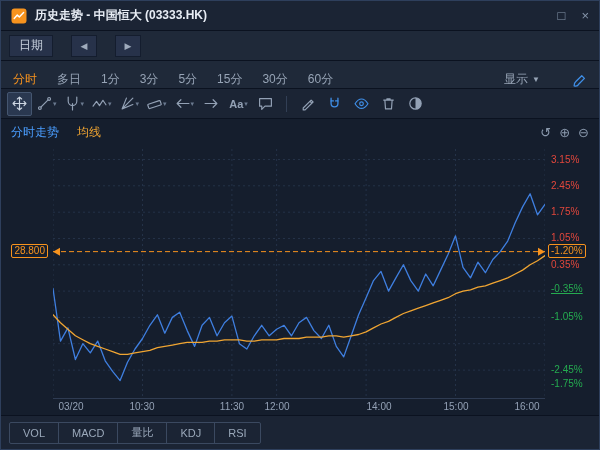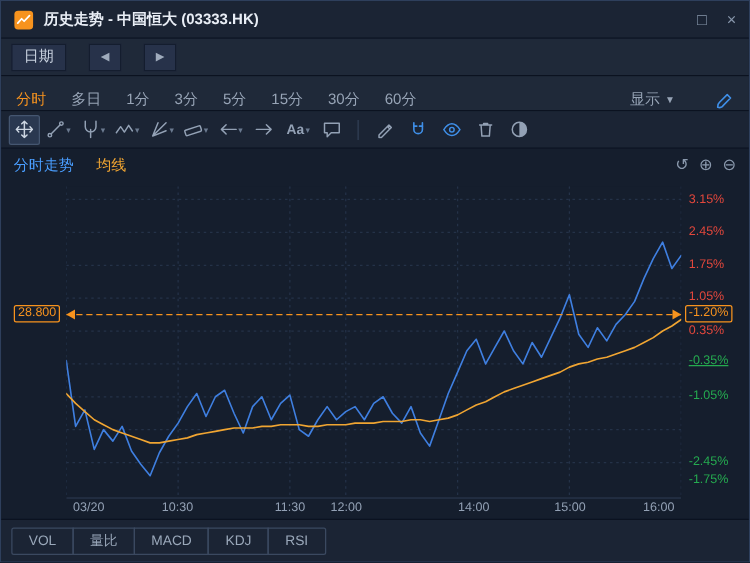--- a/index.html
+++ b/index.html
@@ -249,19 +249,19 @@
           <span style="left: 385px;">15:00</span>
           <span style="left: 456px;">16:00</span>
         </div>
       <span class="ref-lab" id="ref-left" style="top: 99px;">28.800</span>
       <span class="ref-lab" id="ref-right" style="top: 99px;">-1.20%</span>
     </div>
   </div>
 
   <div class="bottombar">
     <span class="bbtn">VOL</span>
+    <span class="bbtn">MACD</span>
     <span class="bbtn">量比</span>
-    <span class="bbtn">MACD</span>
     <span class="bbtn">KDJ</span>
     <span class="bbtn">RSI</span>
   </div>
 
 </div>
 
 </body></html>

